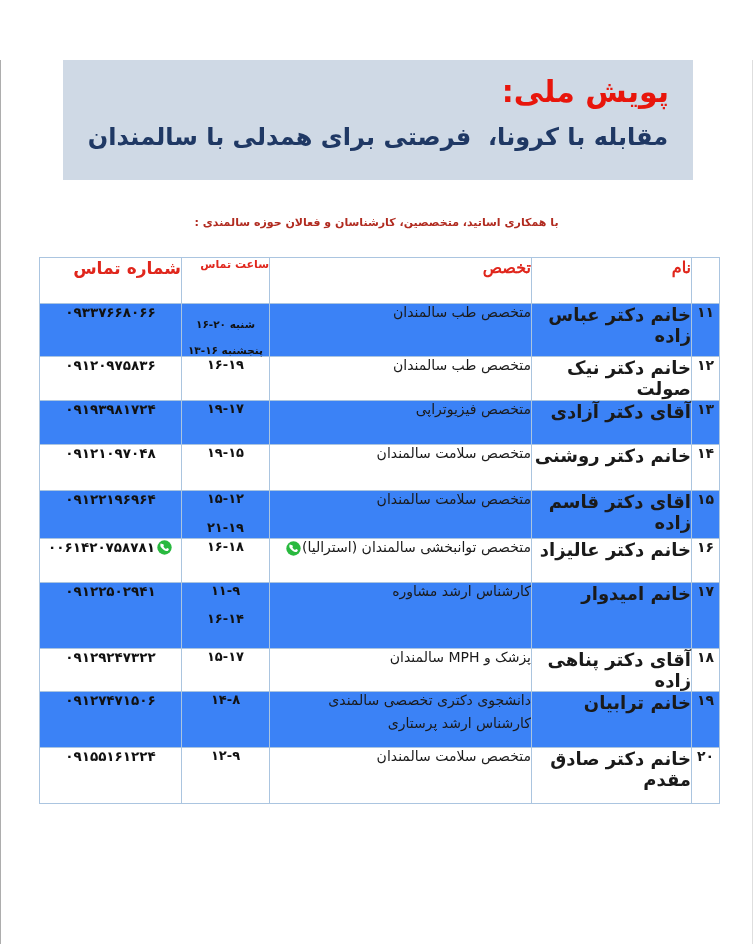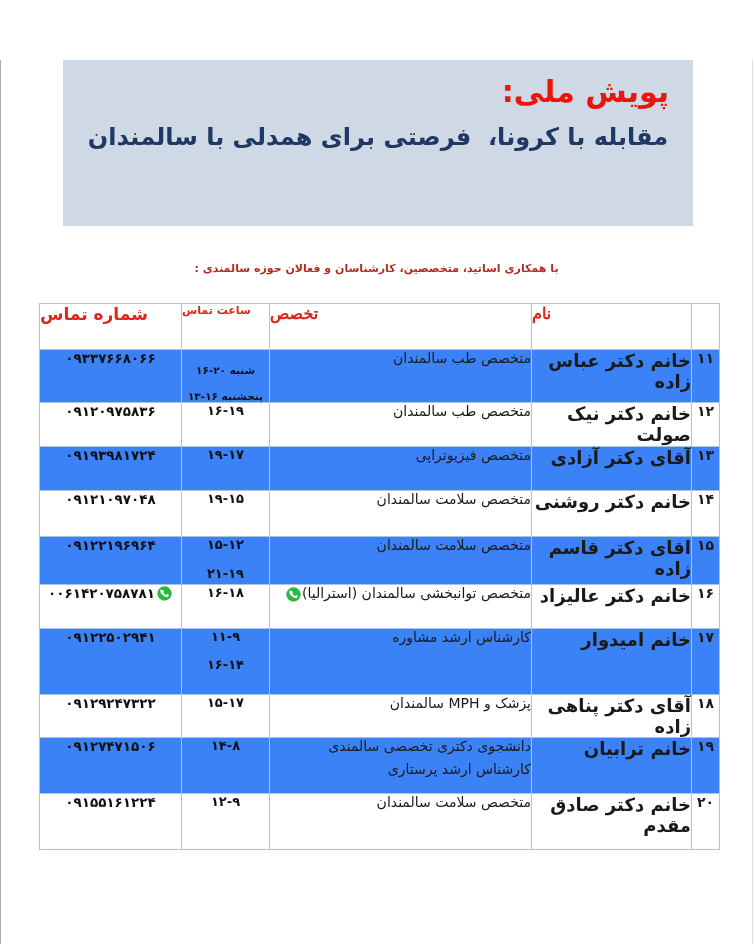--- a/index.html
+++ b/index.html
@@ -1,25 +1,25 @@
 <!DOCTYPE html>
 <html lang="fa"><head>
 <meta charset="utf-8">
 <style>
   html,body{margin:0;padding:0;background:#fff;}
   body{width:755px;height:944px;font-family:"DejaVu Sans",sans-serif;position:relative;overflow:hidden;}
   .page{width:753px;min-height:944px;border-left:1px solid #adadad;border-right:1px solid #dedede;box-sizing:border-box;background:#fff;}
-  .title-box{margin:60px 63px 0 62px;width:630px;height:166px;background:#cfd9e5;box-sizing:border-box;direction:rtl;}
+  .title-box{margin:60px 63px 0 62px;width:630px;height:120px;background:#cfd9e5;box-sizing:border-box;direction:rtl;}
   .t1{color:#e8160c;font-weight:bold;font-size:30px;text-align:right;padding:14px 24px 0 0;}
   .t2{color:#1f3864;font-weight:bold;font-size:24px;text-align:center;margin-top:14px;white-space:pre;}
   .collab{direction:rtl;text-align:center;color:#b12b20;font-weight:bold;font-size:11px;margin-top:36px;}
   table.contacts{border-collapse:collapse;margin:28px 0 0 38px;width:680px;direction:rtl;table-layout:fixed;}
   table.contacts th,table.contacts td{border:1px solid #abc5e0;box-sizing:border-box;vertical-align:top;padding:0;}
   col.c-num{width:28px;} col.c-name{width:160px;} col.c-spec{width:262px;} col.c-hours{width:88px;} col.c-phone{width:142px;}
-  thead th{background:#fff;color:#e0261c;font-weight:bold;vertical-align:middle;text-align:left;}
+  thead th{background:#fff;color:#e0261c;font-weight:bold;vertical-align:middle;text-align:right;}
   th.h-big{font-size:17px;} th.h-mid{font-size:16px;font-family:Liberation Serif, serif;} th.h-small{font-size:11px;}
   td.num-cell{text-align:center;font-weight:bold;font-size:14px;color:#1a1a1a;padding-top:8px;}
   td.name-cell{font-weight:bold;font-size:18px;color:#1a1a1a;padding:8px 8px 0 4px;}
   td.spec-cell{text-align:right;font-size:14px;color:#1a1a1a;padding:8px 12px 0 4px;}
   .spec-line+.spec-line{margin-top:7px;}
   td.hours-cell{text-align:center;font-weight:bold;font-size:13px;color:#111;padding-top:8px;}
   td.hours-cell.small{font-size:10.5px;padding-top:14px;}
   .hl+.hl{margin-top:14px;}
   tr.spread .hl+.hl{margin-top:13px;}
   td.phone-cell{text-align:center;font-weight:bold;font-size:13.5px;color:#111;padding-top:9px;}

